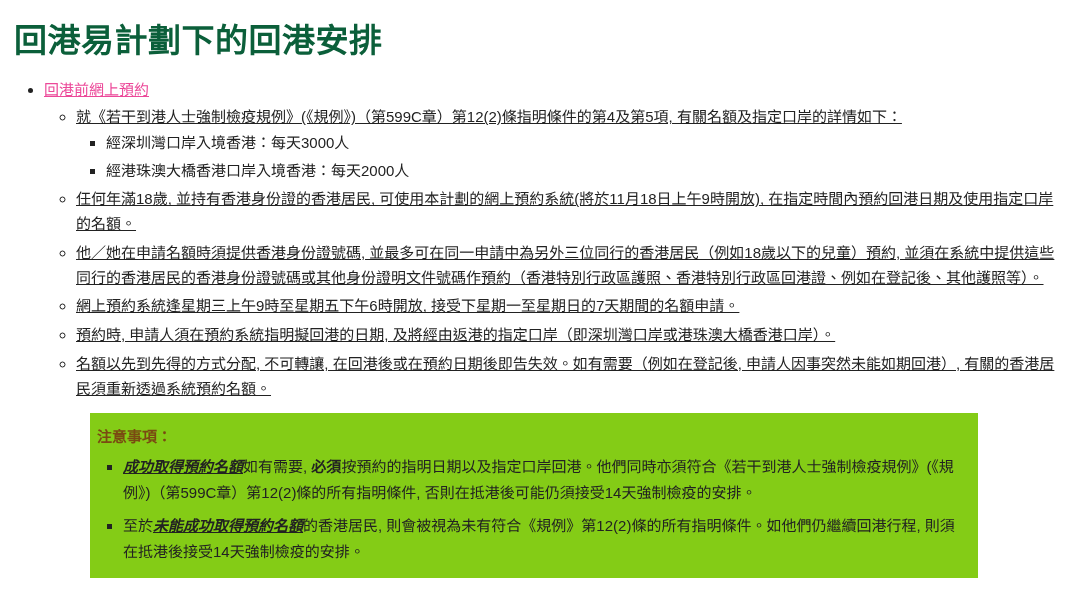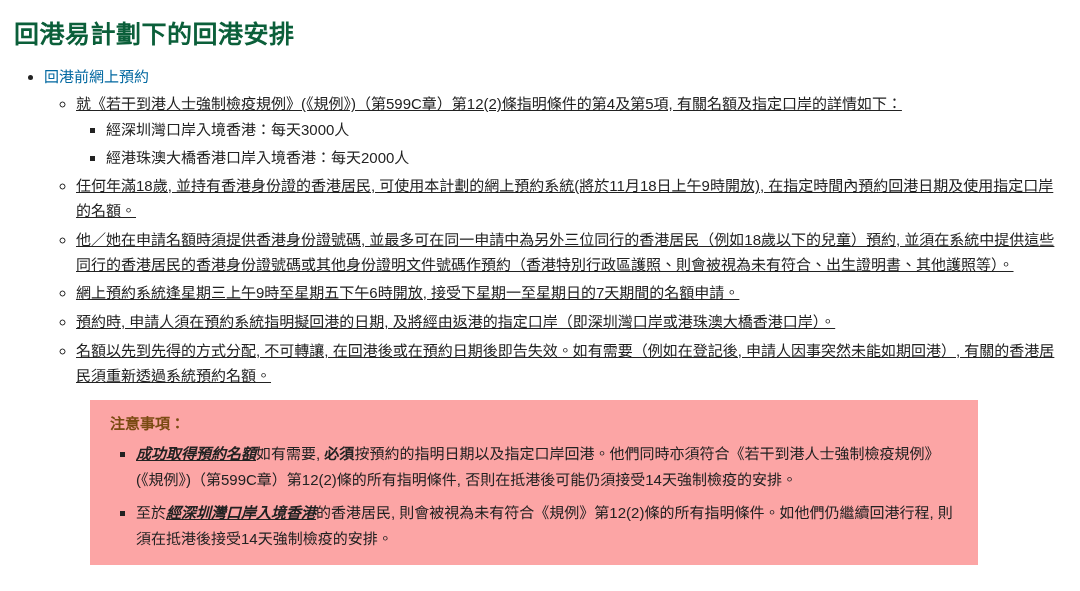--- a/index.html
+++ b/index.html
@@ -14,21 +14,21 @@
     color: #222222;
     font-size: 15px;
     line-height: 1.65;
   }
   .page {
     padding: 10px 14px 0 14px;
     box-sizing: border-box;
     width: 1080px;
   }
   h1.title {
-    font-size: 25px;
+    font-size: 33px;
     font-weight: bold;
     color: #0b5f3a;
     margin: 4px 0 10px 0;
     letter-spacing: 0.5px;
   }
   ul {
     margin: 0;
     padding-left: 26px;
   }
   ul.level1 {
@@ -49,27 +49,28 @@
   li {
     margin: 1px 0 3px 0;
   }
   ul.level1 > li {
     margin-bottom: 2px;
   }
   ul.level2 > li {
     margin-bottom: 4px;
   }
   a.link {
-    color: #0369a1;
+    color: #ec4899;
+    text-decoration: underline;
     cursor: pointer;
   }
   .notice {
-    background: #fca5a5;
+    background: #84cc16;
     margin: 12px 0 0 76px;
-    padding: 12px 18px 14px 18px;
+    padding: 12px 18px 14px 5px;
     box-sizing: border-box;
     width: 888px;
   }
   .notice-title {
     font-weight: bold;
     color: #7a4a12;
     margin: 0 0 4px 2px;
     font-size: 15px;
   }
   .notice ul.level3 {
@@ -120,21 +121,21 @@
               <span>經港珠澳大橋香港口岸入境香港：每天2000人</span>
             </li>
           </ul>
         </li>
 
         <li>
           <span class="para-text">任何年滿18歲, 並持有香港身份證的香港居民, 可使用本計劃的網上預約系統(將於11月18日上午9時開放), 在指定時間內預約回港日期及使用指定口岸的名額。</span>
         </li>
 
         <li>
-          <span class="para-text">他／她在申請名額時須提供香港身份證號碼, 並最多可在同一申請中為另外三位同行的香港居民（例如18歲以下的兒童）預約, 並須在系統中提供這些同行的香港居民的香港身份證號碼或其他身份證明文件號碼作預約（香港特別行政區護照、則會被視為未有符合、出生證明書、其他護照等）。</span>
+          <span class="para-text">他／她在申請名額時須提供香港身份證號碼, 並最多可在同一申請中為另外三位同行的香港居民（例如18歲以下的兒童）預約, 並須在系統中提供這些同行的香港居民的香港身份證號碼或其他身份證明文件號碼作預約（香港特別行政區護照、香港特別行政區回港證、例如在登記後、其他護照等）。</span>
         </li>
 
         <li>
           <span class="para-text">網上預約系統逢星期三上午9時至星期五下午6時開放, 接受下星期一至星期日的7天期間的名額申請。</span>
         </li>
 
         <li>
           <span class="para-text">預約時, 申請人須在預約系統指明擬回港的日期, 及將經由返港的指定口岸（即深圳灣口岸或港珠澳大橋香港口岸）。</span>
         </li>
 
@@ -146,18 +147,18 @@
     </li>
   </ul>
 
   <div class="notice">
     <div class="notice-title">注意事項：</div>
     <ul class="level3">
       <li>
         <span class="ub">成功取得預約名額</span><span>如有需要, </span><span class="b">必須</span><span>按預約的指明日期以及指定口岸回港。他們同時亦須符合《若干到港人士強制檢疫規例》(《規例》)（第599C章）第12(2)條的所有指明條件, 否則在抵港後可能仍須接受14天強制檢疫的安排。</span>
       </li>
       <li>
-        <span>至於</span><span class="ub">經深圳灣口岸入境香港</span><span>的香港居民, 則會被視為未有符合《規例》第12(2)條的所有指明條件。如他們仍繼續回港行程, 則須在抵港後接受14天強制檢疫的安排。</span>
+        <span>至於</span><span class="ub">未能成功取得預約名額</span><span>的香港居民, 則會被視為未有符合《規例》第12(2)條的所有指明條件。如他們仍繼續回港行程, 則須在抵港後接受14天強制檢疫的安排。</span>
       </li>
     </ul>
   </div>
 
 </div>
 
 </body></html>

